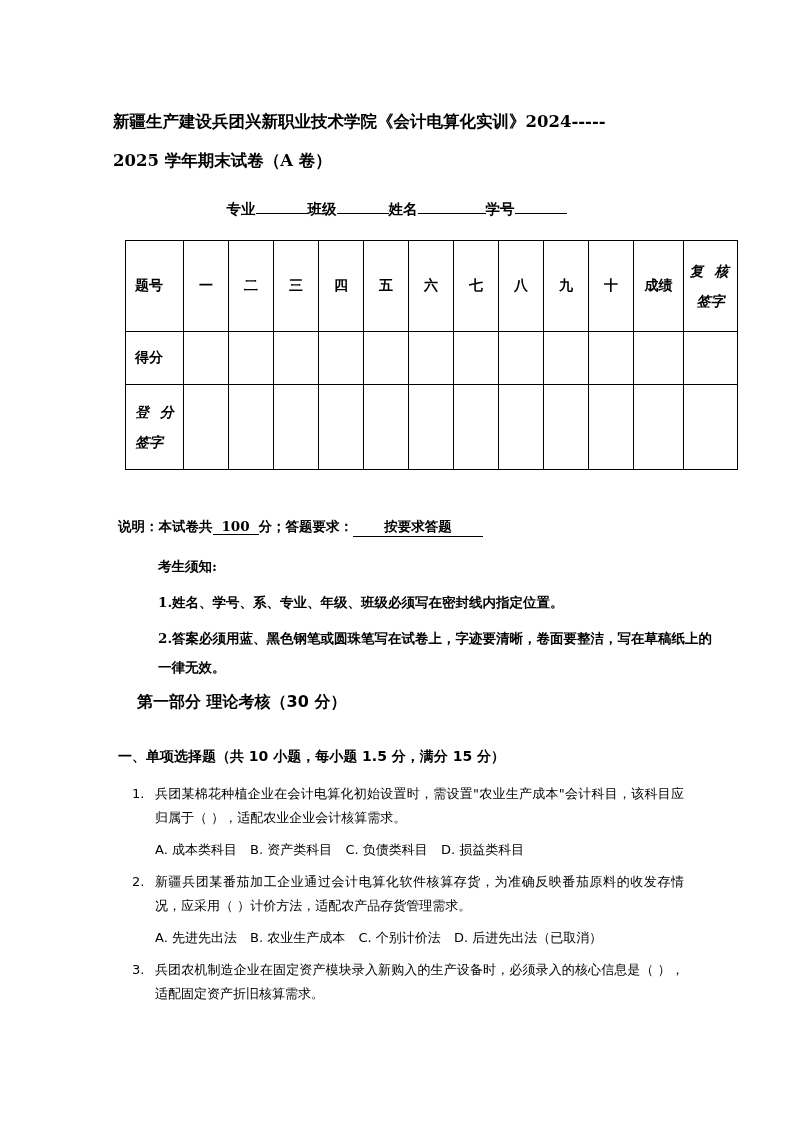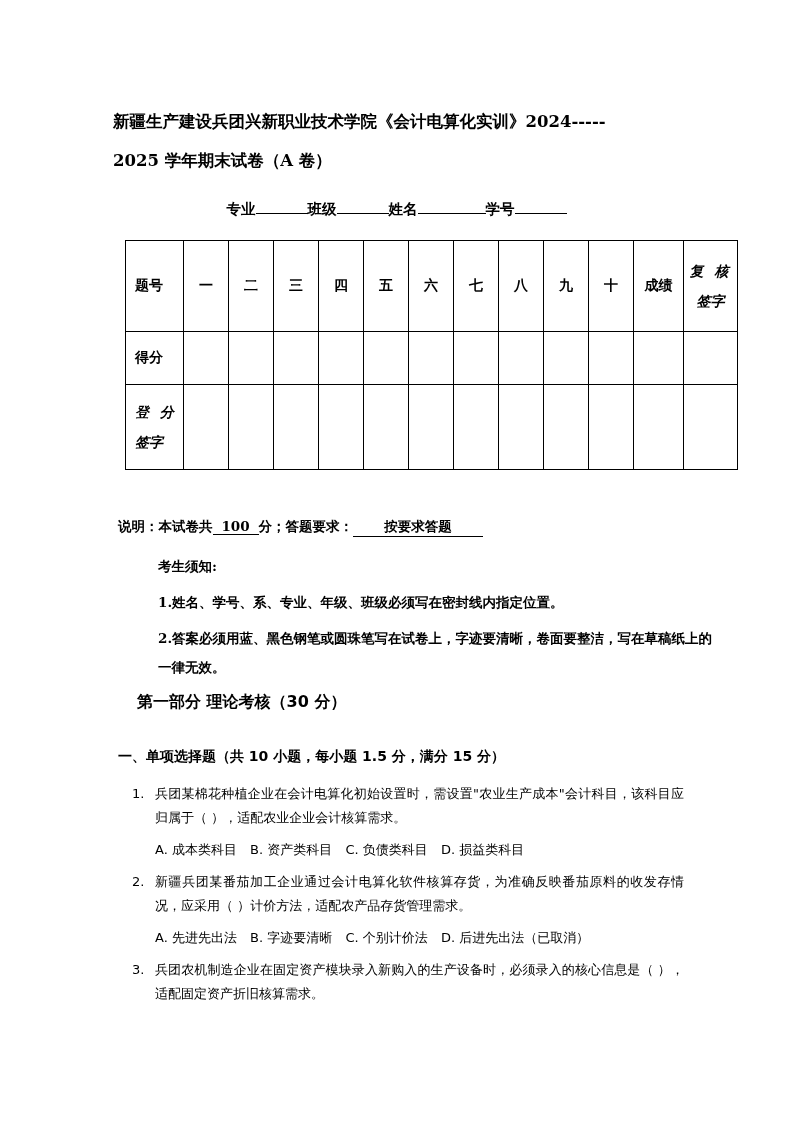--- a/index.html
+++ b/index.html
@@ -294,21 +294,21 @@
       </div>
     </div>
 
     <div class="question">
       <div class="q-body">
         <div class="q-num">2.</div>
         <div class="q-text">新疆兵团某番茄加工企业通过会计电算化软件核算存货，为准确反映番茄原料的收发存情况，应采用（ ）计价方法，适配农产品存货管理需求。</div>
       </div>
       <div class="q-options">
         <span class="opt">A. 先进先出法</span>
-        <span class="opt">B. 字迹要清晰</span>
+        <span class="opt">B. 农业生产成本</span>
         <span class="opt">C. 个别计价法</span>
         <span class="opt">D. 后进先出法（已取消）</span>
       </div>
     </div>
 
     <div class="question">
       <div class="q-body">
         <div class="q-num">3.</div>
         <div class="q-text">兵团农机制造企业在固定资产模块录入新购入的生产设备时，必须录入的核心信息是（ ），适配固定资产折旧核算需求。</div>
       </div>

